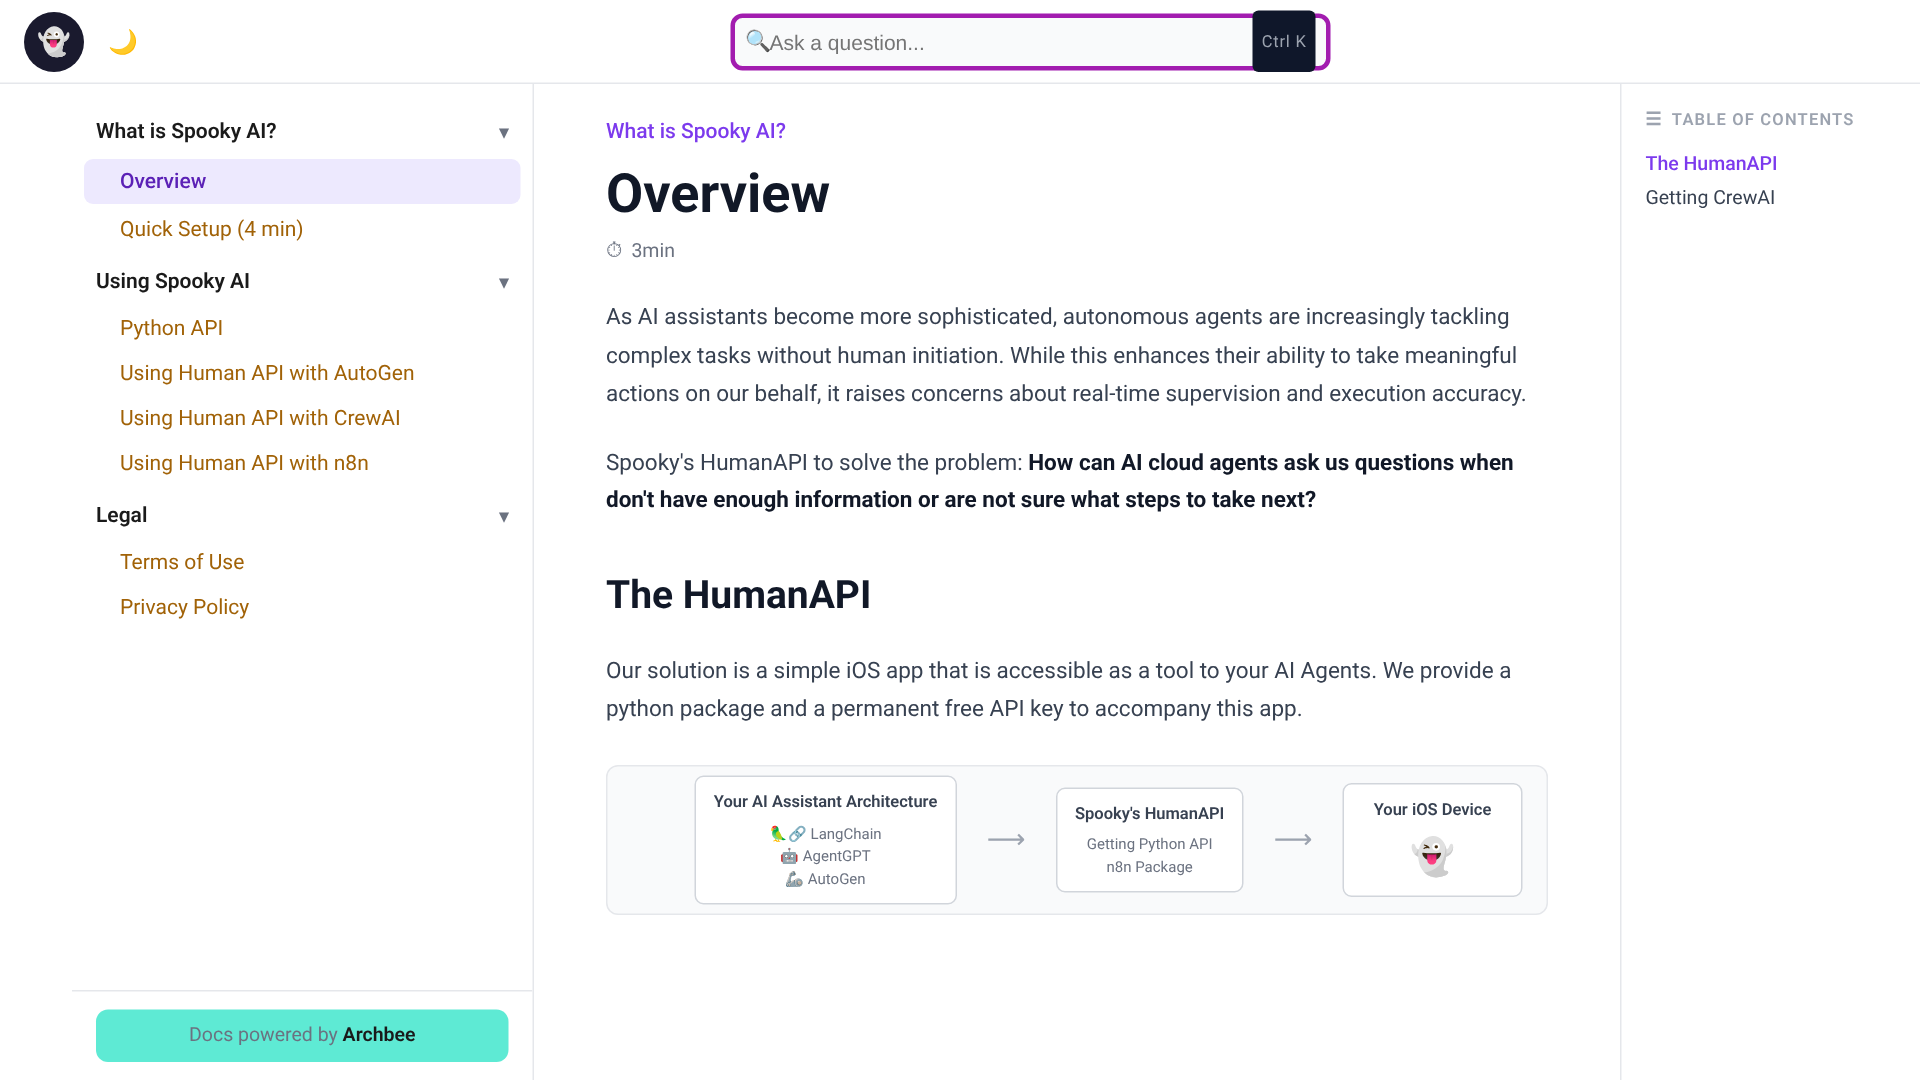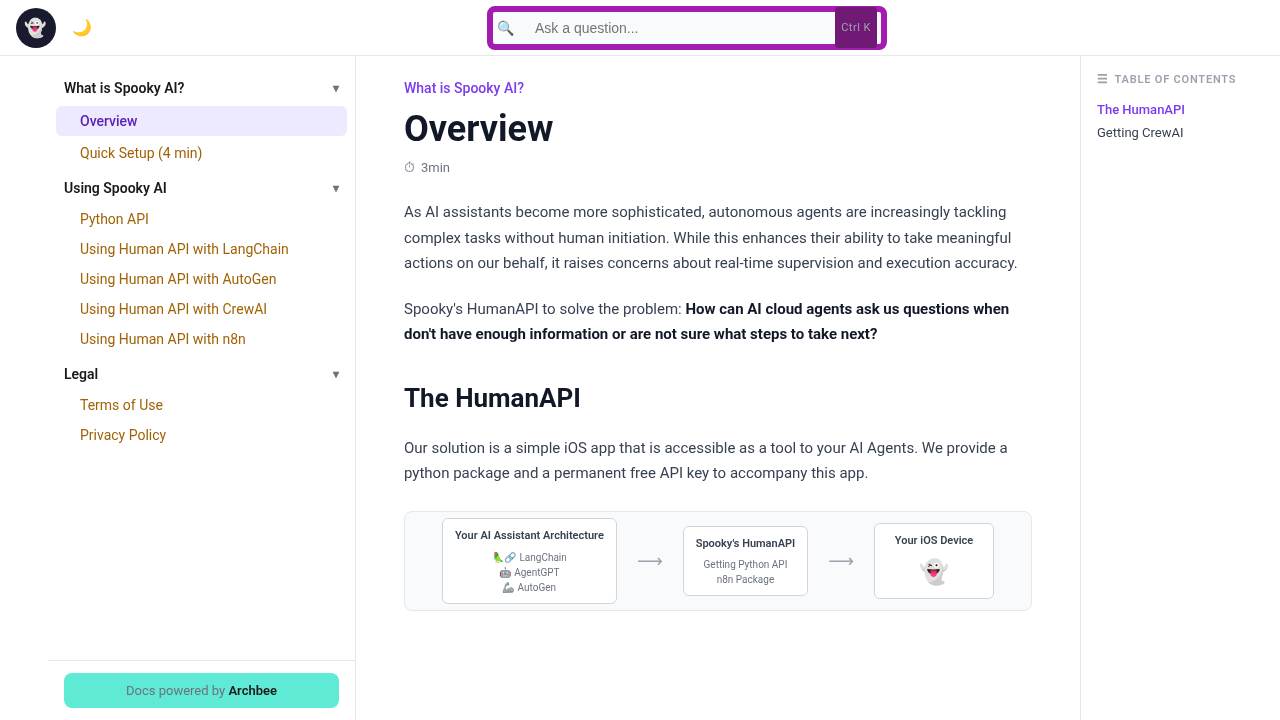--- a/index.html
+++ b/index.html
@@ -59,40 +59,40 @@
     .search-bar {
       flex: 1;
       max-width: 400px;
       margin: 0 auto;
       position: relative;
       display: flex;
       align-items: center;
     }
     .search-input {
       width: 100%;
-      padding: 8px 12px 8px 42px;
-      border: 6px solid #a21caf;
+      padding: 8px 12px 8px 23px;
+      border: 3px solid #a21caf;
       border-radius: 8px;
       font-size: 14px;
       color: #6b7280;
       background: #f9fafb;
       outline: none;
     }
     .search-icon-wrap {
       position: absolute;
       left: 10px;
       color: #9ca3af;
       font-size: 14px;
     }
     .search-shortcut {
       position: absolute;
       right: 10px;
       font-size: 11px;
       color: #9ca3af;
-      background: #701a75;
+      background: #0f172a;
       padding: 14px 6px;
       border-radius: 4px;
       letter-spacing: 0.5px;
     }
 
     
     .main-layout {
       display: flex;
       flex: 1;
       overflow: hidden;
@@ -217,21 +217,21 @@
       margin: 28px 0 16px 0;
     }
     .diagram-placeholder {
       margin-top: 24px;
       background: #f9fafb;
       border: 1px solid #e5e7eb;
       border-radius: 8px;
       height: 100px;
       display: flex;
       align-items: center;
-      justify-content: center;
+      justify-content: flex-end;
       color: #9ca3af;
       font-size: 13px;
       overflow: hidden;
       position: relative;
     }
     .diagram-inner {
       display: flex;
       gap: 20px;
       align-items: center;
       padding: 16px;
@@ -340,23 +340,20 @@
       <div class="sidebar-section">
         <div class="sidebar-section-header">
           <span>Using Spooky AI</span>
           <span class="chevron-icon">▾</span>
         </div>
         <div class="sidebar-items">
           <div class="sidebar-item">
             <span>Python API</span>
           </div>
           <div class="sidebar-item">
-            <span>Using Human API with LangChain</span>
-          </div>
-          <div class="sidebar-item">
             <span>Using Human API with AutoGen</span>
           </div>
           <div class="sidebar-item">
             <span>Using Human API with CrewAI</span>
           </div>
           <div class="sidebar-item">
             <span>Using Human API with n8n</span>
           </div>
         </div>
       </div>

